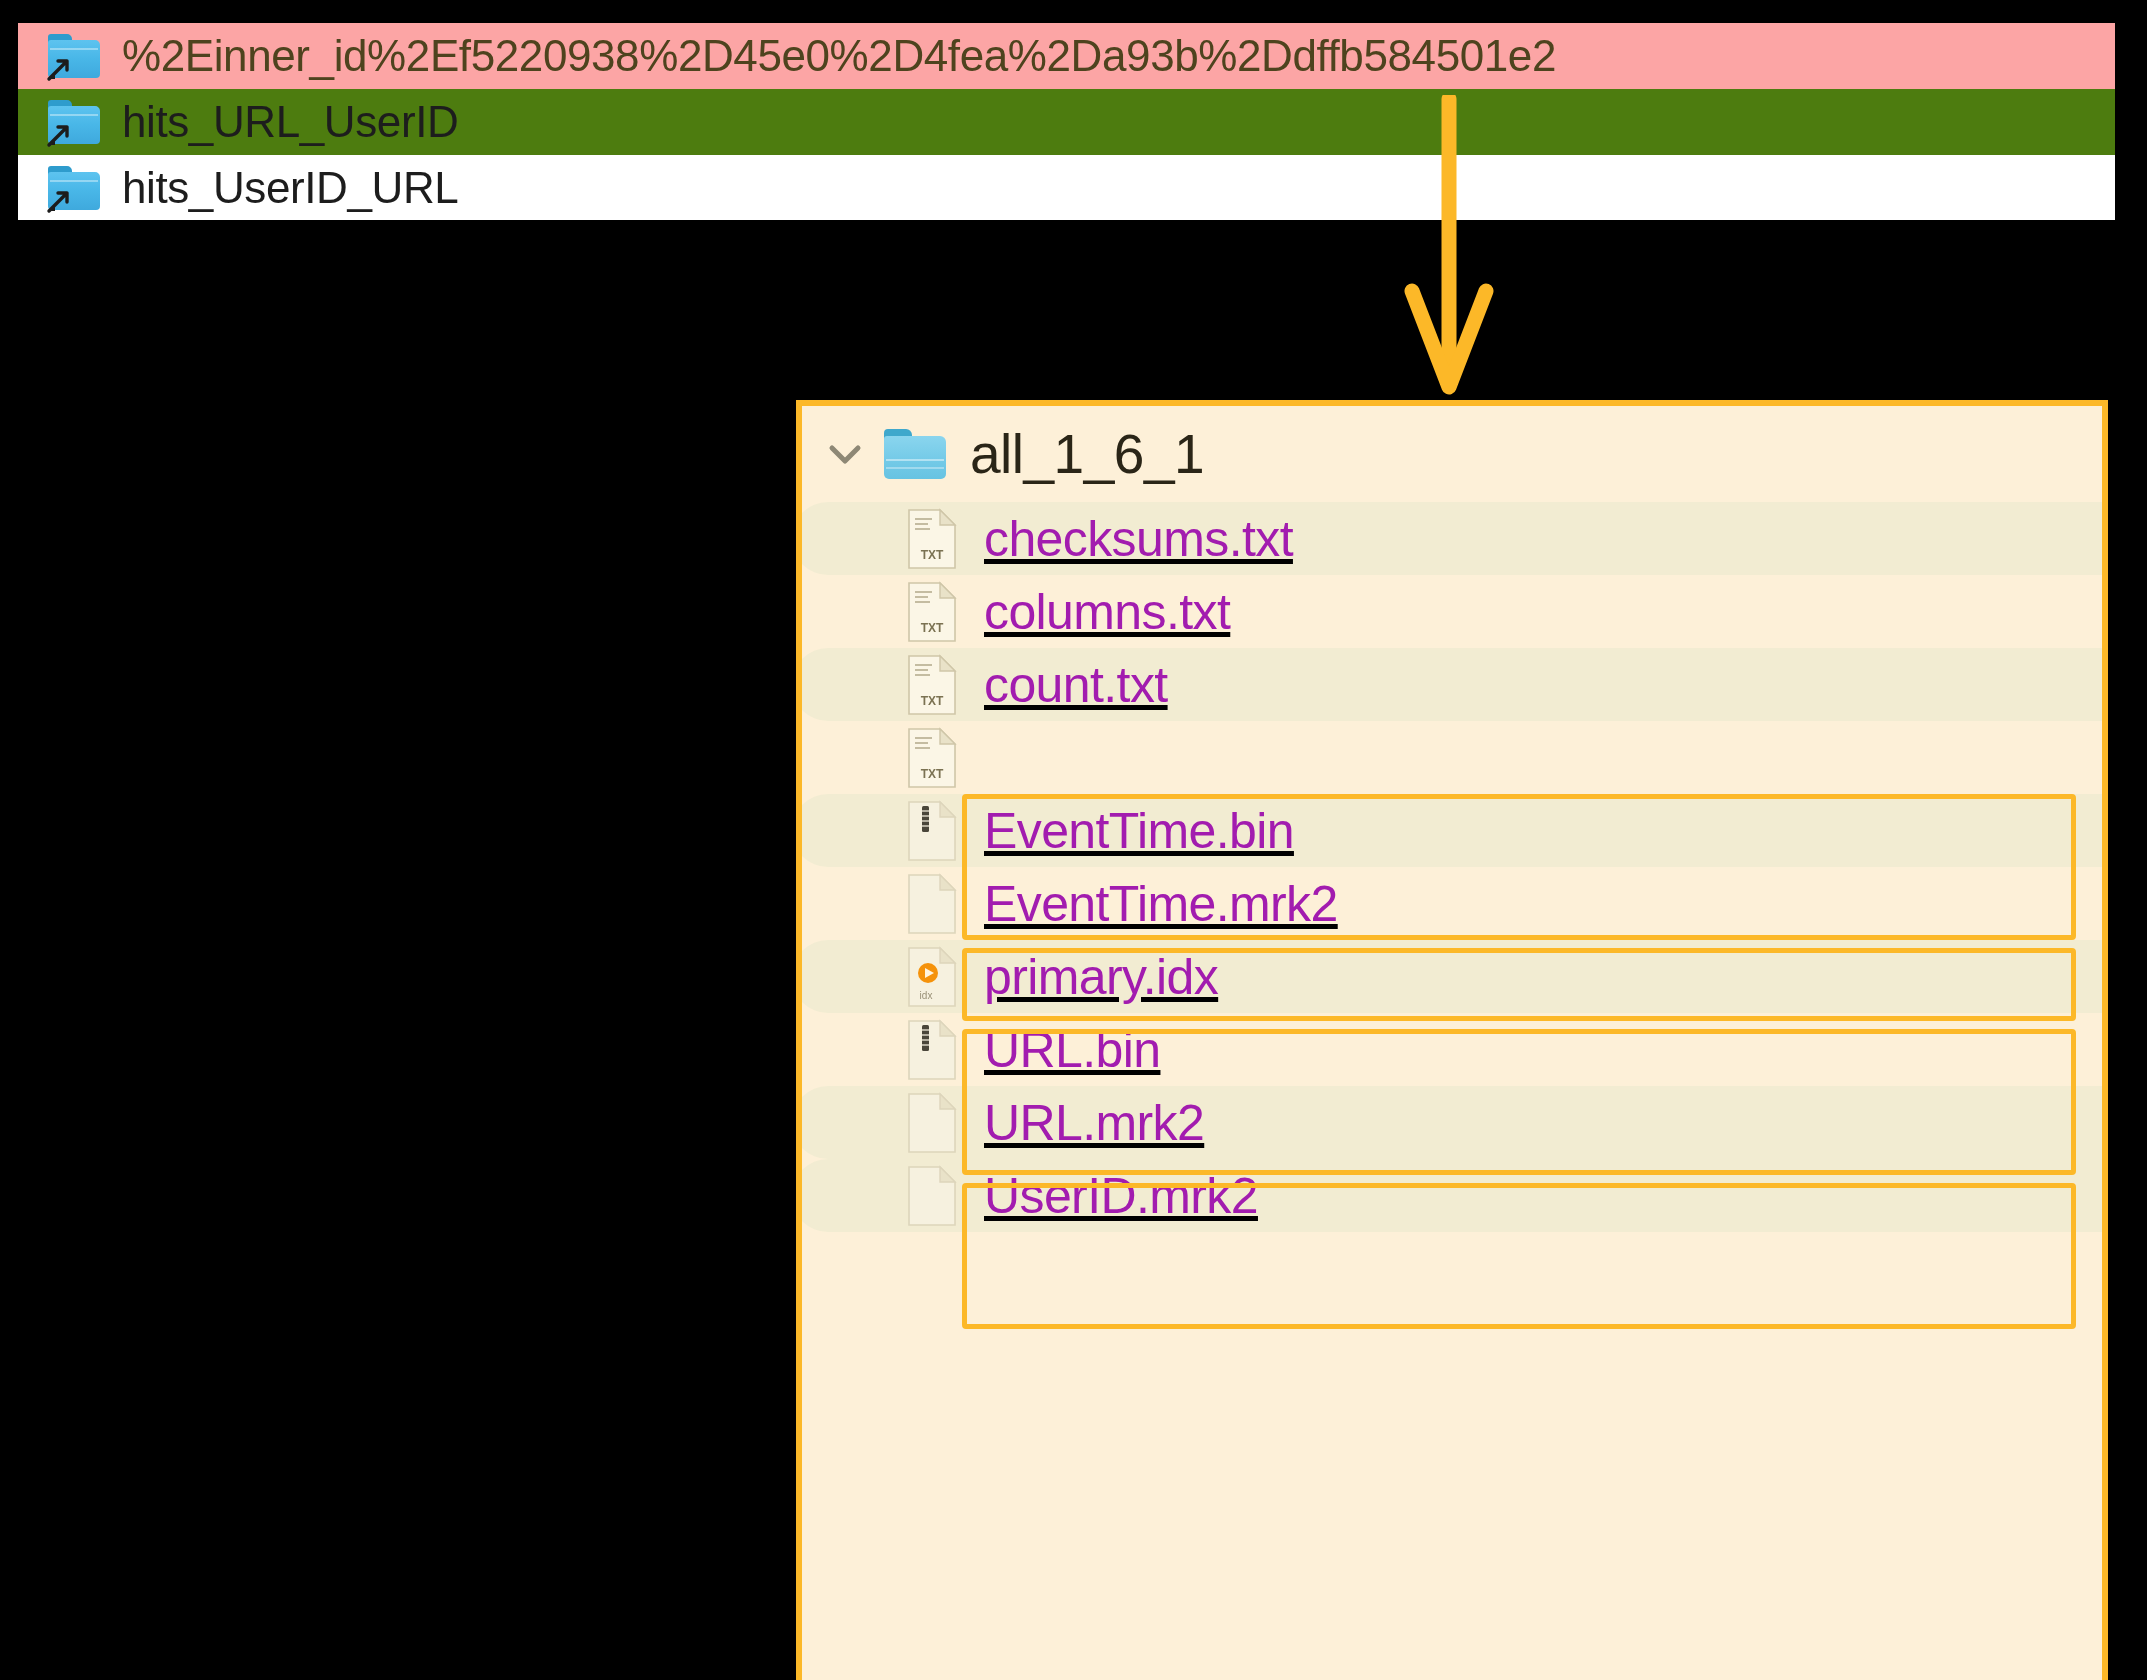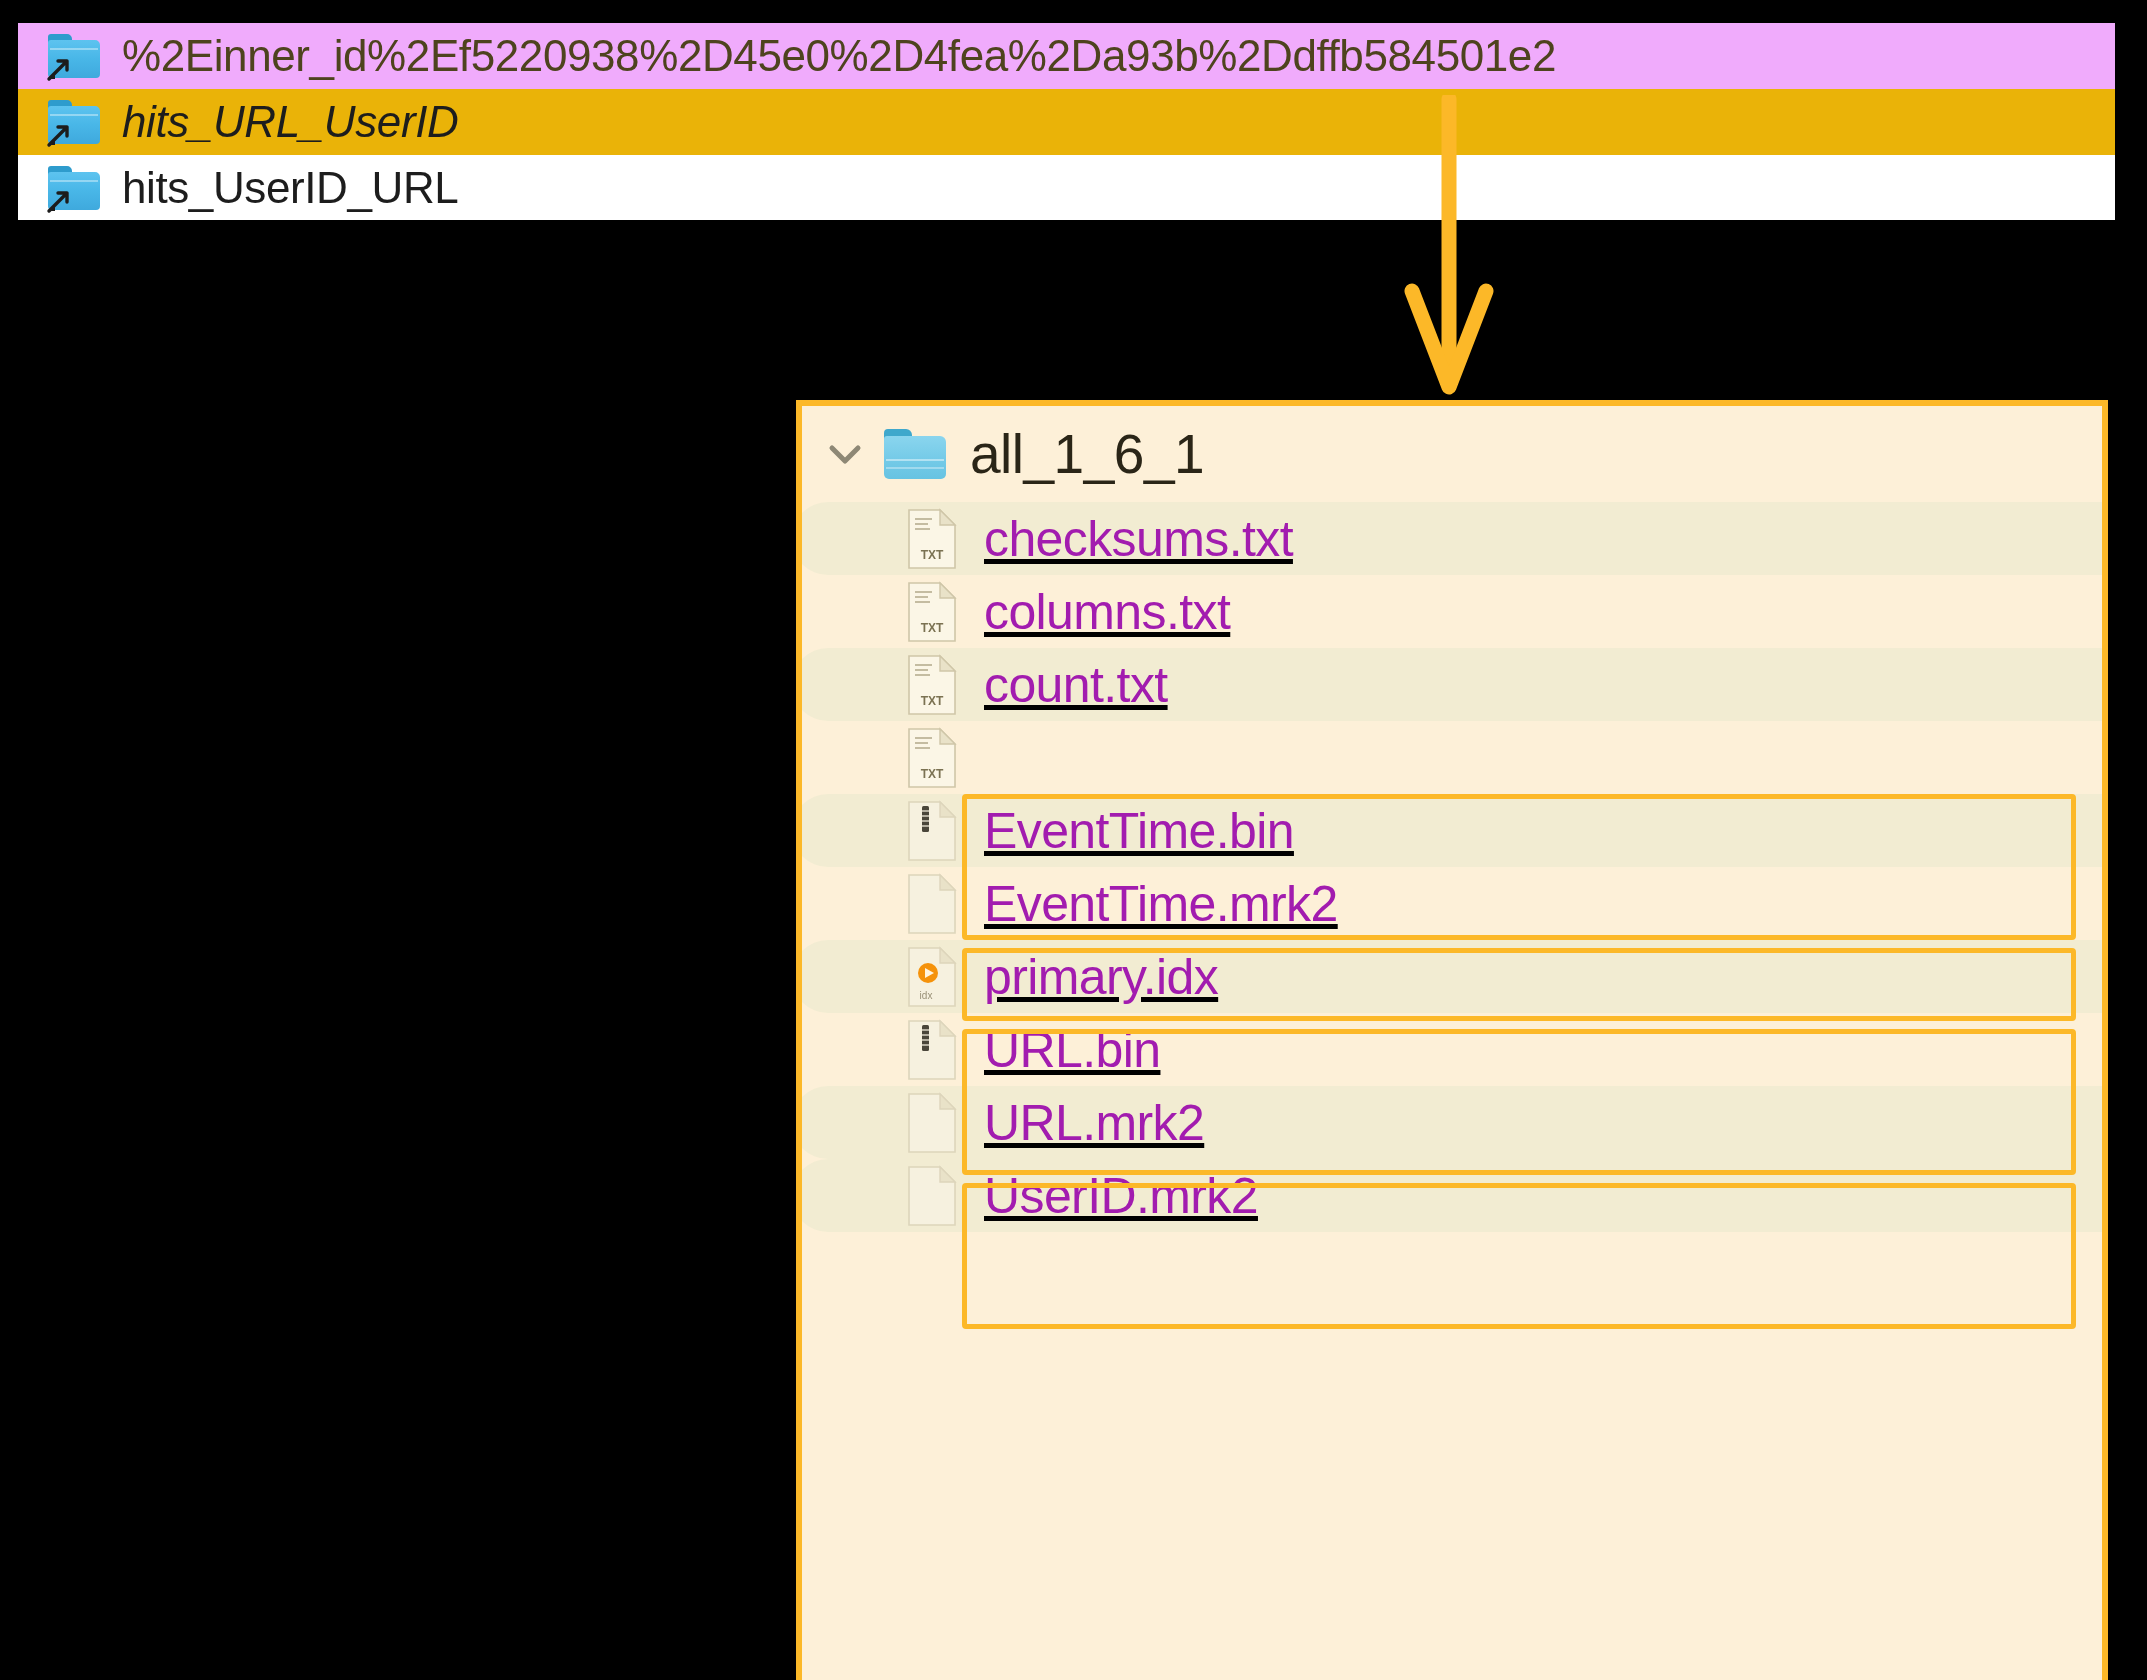--- a/index.html
+++ b/index.html
@@ -27,22 +27,22 @@
     overflow: hidden;
   }
 
   .top-row {
     height: 66px;
     display: flex;
     align-items: center;
     padding-left: 30px;
   }
 
-  .top-row.state-cream  { background: #f0abfc; }
-  .top-row.state-gray   { background: #eab308; font-style: italic; }
+  .top-row.state-cream  { background: #fca5a5; }
+  .top-row.state-gray   { background: #4d7c0f; }
   .top-row.state-white  { background: #ffffff; }
 
   .top-row .row-label {
     font-size: 44px;
     letter-spacing: -0.4px;
     white-space: nowrap;
     margin-left: 22px;
   }
   .top-row.state-cream  .row-label { color: #4e431e; }
   .top-row.state-gray   .row-label,

